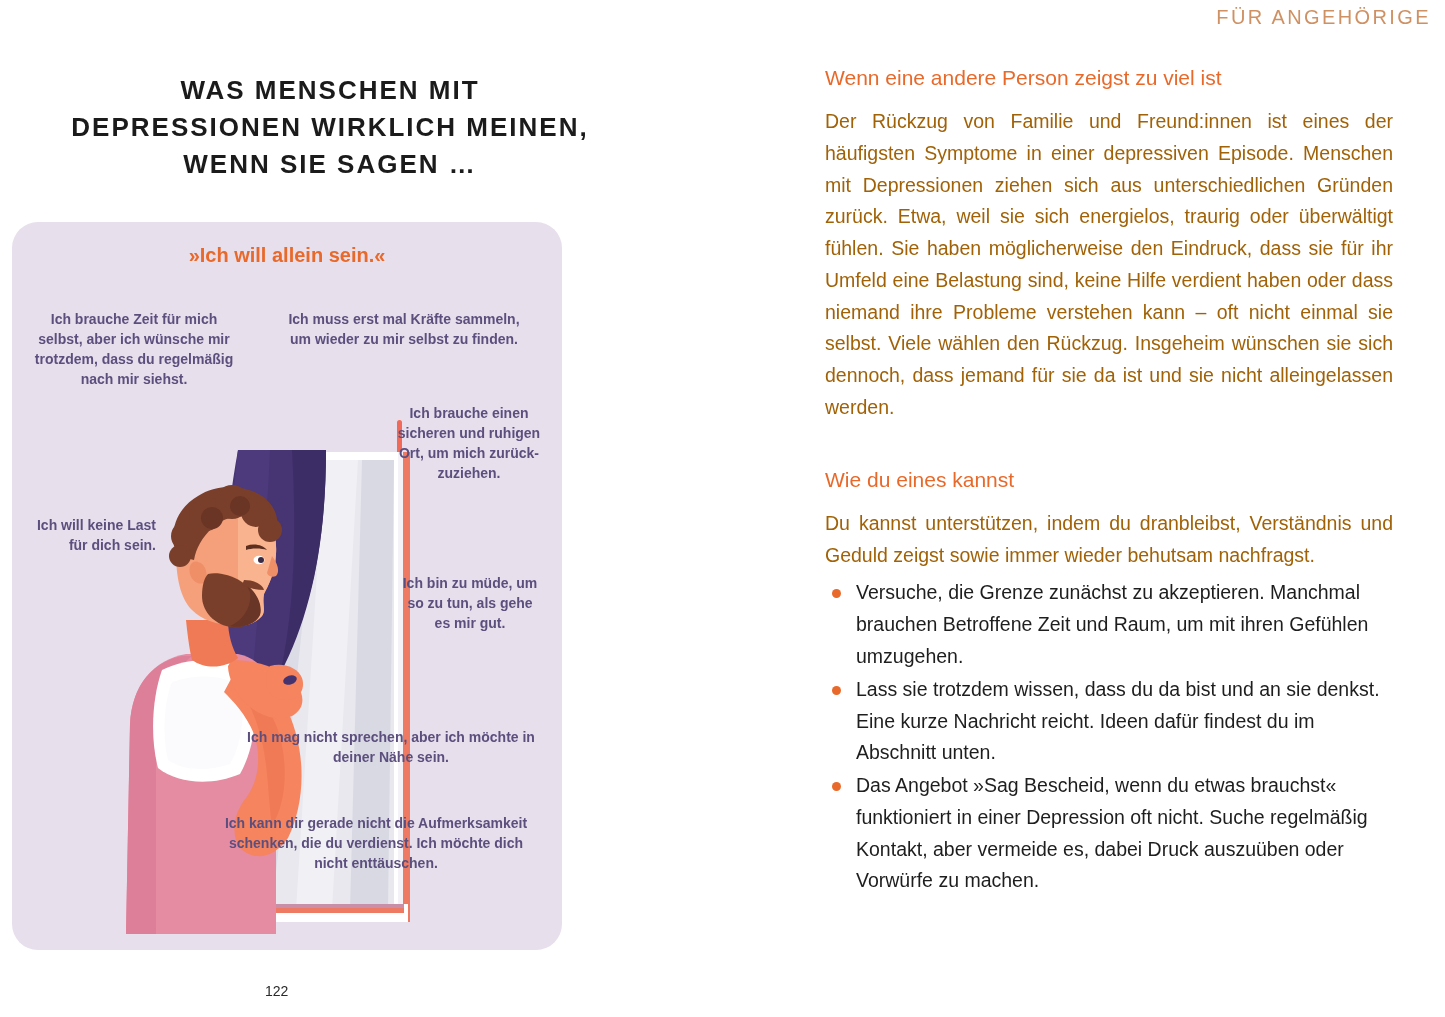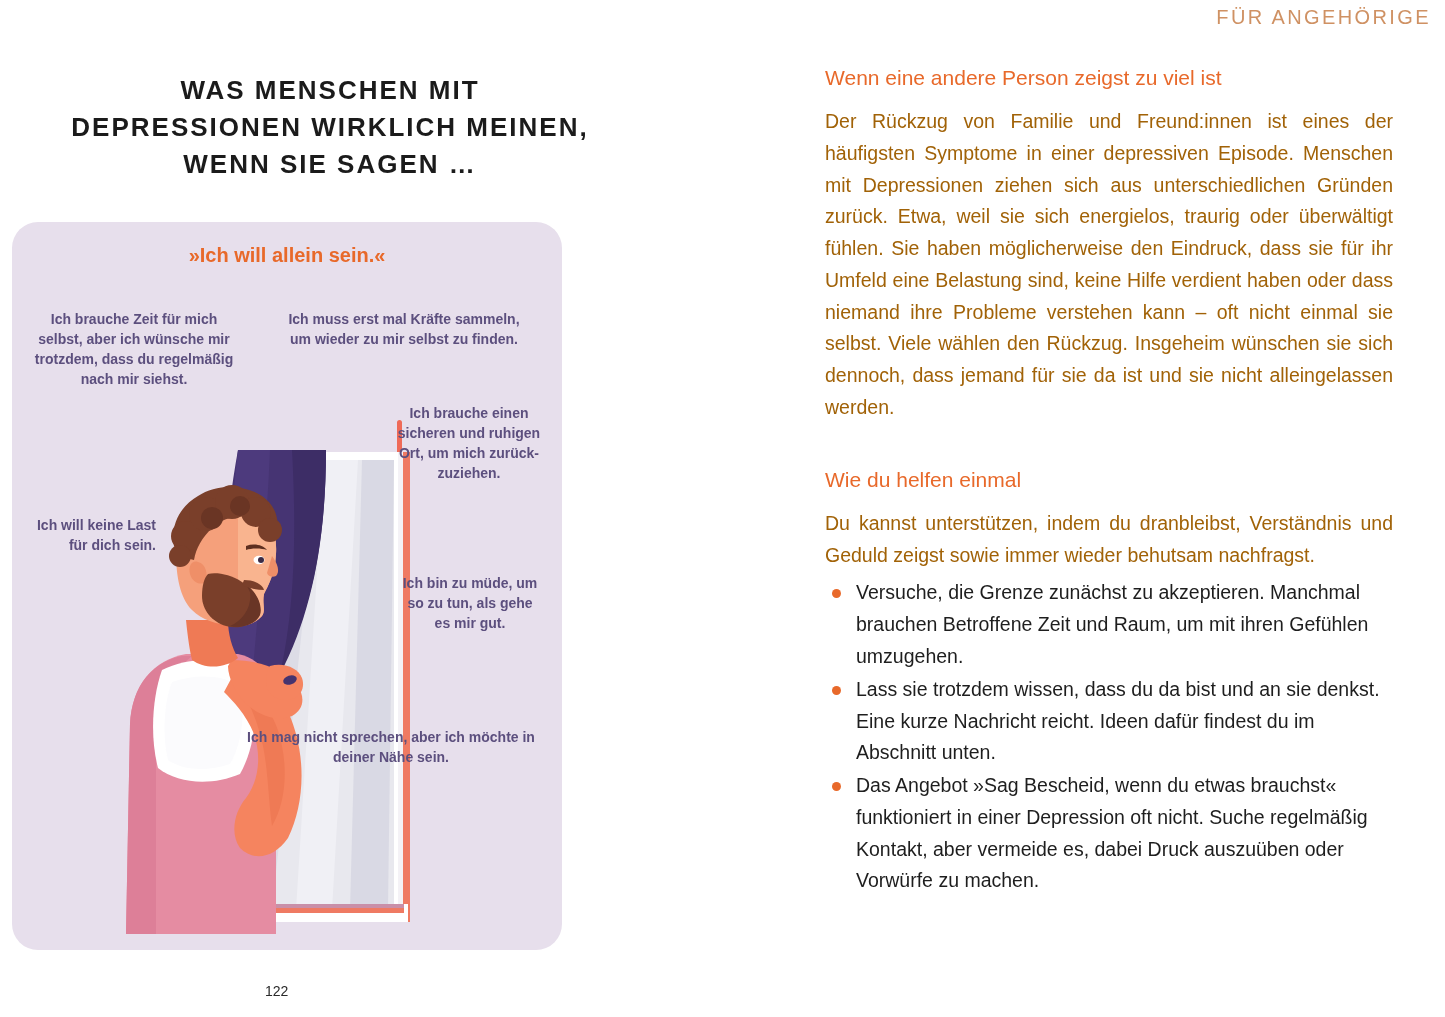--- a/index.html
+++ b/index.html
@@ -263,32 +263,33 @@
           <path d="M152 122 C158 130 160 138 156 142 C152 144 148 142 147 139 Z" fill="#ef8f68"></path>
         </svg>
       </div>
 
       <div class="bubble b-topleft">Ich brauche Zeit für mich selbst, aber ich wünsche mir trotzdem, dass du regelmäßig nach mir siehst.</div>
       <div class="bubble b-topright">Ich muss erst mal Kräfte sammeln, um wieder zu mir selbst zu finden.</div>
       <div class="bubble b-midright">Ich brauche einen sicheren und ruhigen Ort, um mich zurück­zuziehen.</div>
       <div class="bubble b-left">Ich will keine Last für dich sein.</div>
       <div class="bubble b-tired">Ich bin zu müde, um so zu tun, als gehe es mir gut.</div>
       <div class="bubble b-botmid">Ich mag nicht sprechen, aber ich möchte in deiner Nähe sein.</div>
+      <div class="bubble b-botmid2">Ich kann dir gerade nicht die Aufmerksamkeit schenken, die du verdienst. Ich möchte dich nicht enttäuschen.</div>
     </div>
 
     <div class="folio folio-left">122</div>
   </div>
 
   <div class="page page-right">
     <div class="col">
 
       <h2 class="sec-heading">Wenn eine andere Person zeigst zu viel ist</h2>
       <p class="body-par">Der Rückzug von Familie und Freund:innen ist eines der häufigsten Symptome in einer depressiven Episode. Menschen mit Depressionen ziehen sich aus unterschiedlichen Gründen zurück. Etwa, weil sie sich energielos, traurig oder überwältigt fühlen. Sie haben möglicherweise den Eindruck, dass sie für ihr Umfeld eine Belastung sind, keine Hilfe verdient haben oder dass niemand ihre Probleme verstehen kann – oft nicht einmal sie selbst. Viele wählen den Rückzug. Insgeheim wünschen sie sich dennoch, dass jemand für sie da ist und sie nicht alleingelassen werden.</p>
 
-      <h2 class="sec-heading second">Wie du helfen einmal</h2>
+      <h2 class="sec-heading second">Wie du eines kannst</h2>
       <p class="body-par">Du kannst unterstützen, indem du dranbleibst, Verständnis und Geduld zeigst sowie immer wieder behutsam nachfragst.</p>
 
       <ul class="help-list">
         <li>
           <span class="dot"></span>
           <span>Versuche, die Grenze zunächst zu akzeptieren. Manchmal brauchen Betroffene Zeit und Raum, um mit ihren Gefühlen umzugehen.</span>
         </li>
         <li>
           <span class="dot"></span>
           <span>Lass sie trotzdem wissen, dass du da bist und an sie denkst. Eine kurze Nachricht reicht. Ideen dafür findest du im Abschnitt unten.</span>

